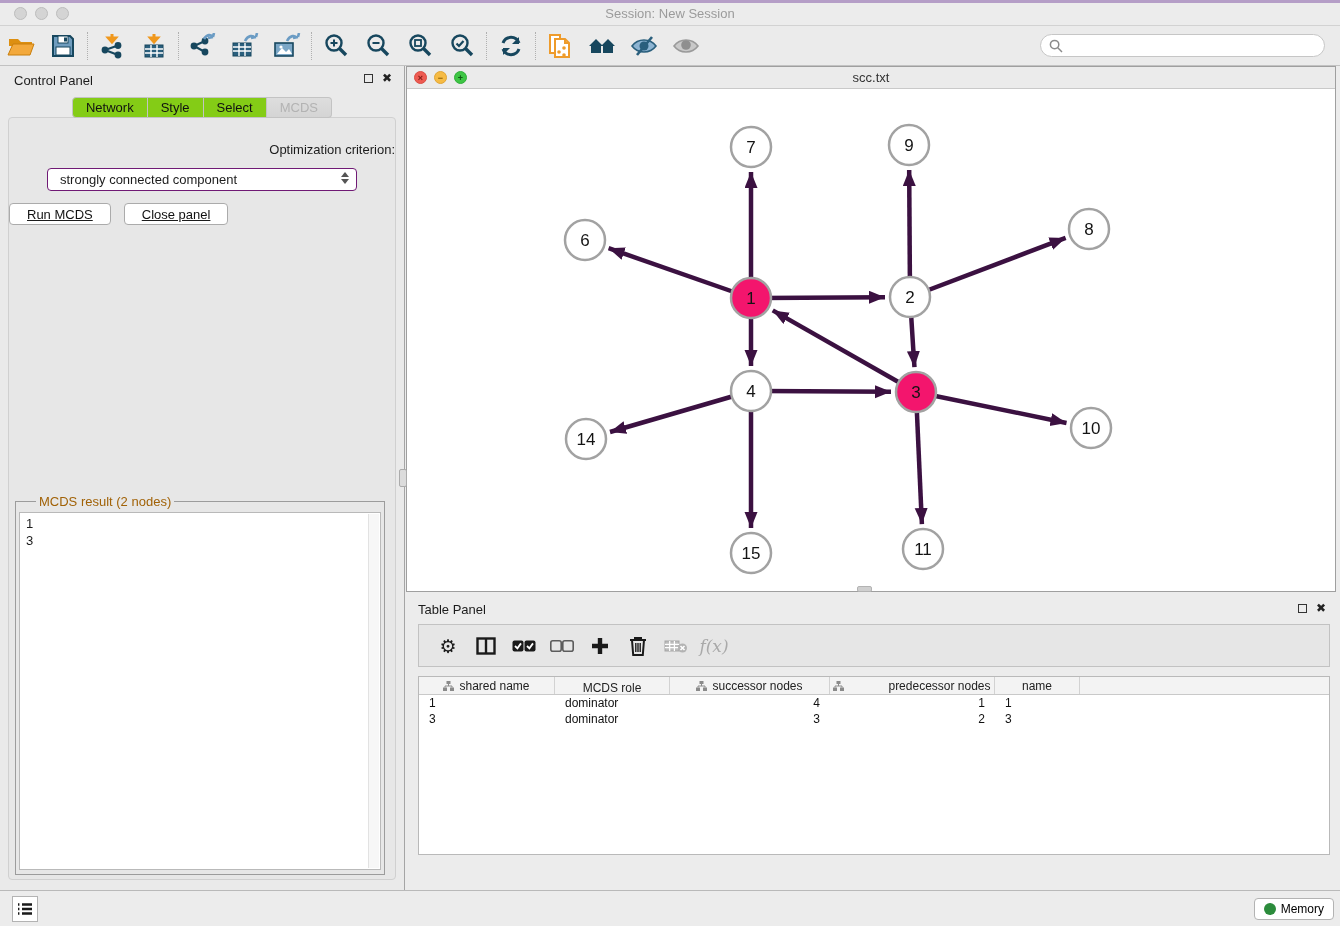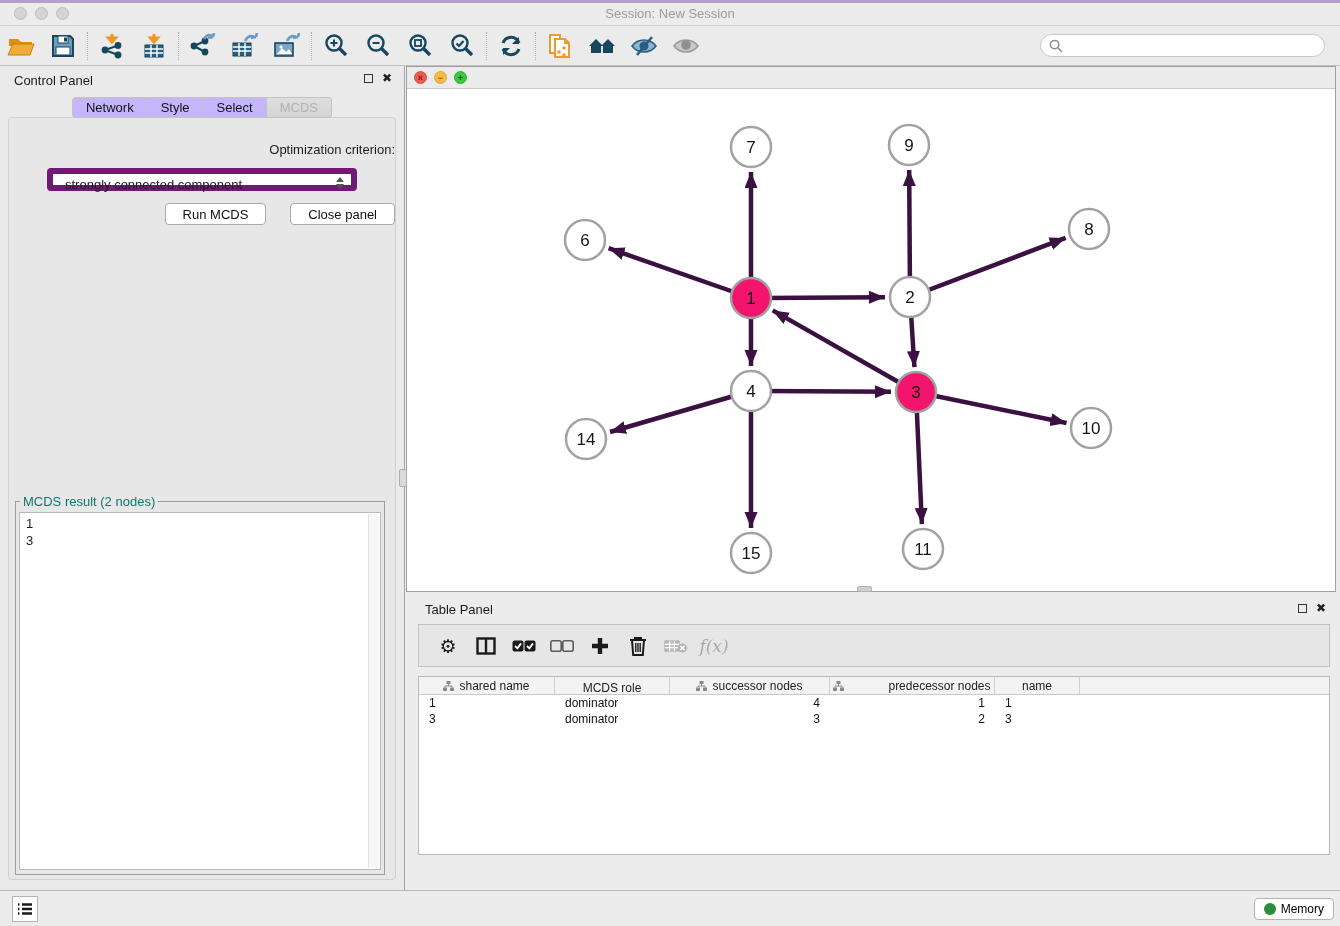--- a/index.html
+++ b/index.html
@@ -26,57 +26,57 @@
 
   
   .control-panel { position:absolute; left:0; top:66px; width:405px; height:824px; background:#eaeaea; border-right:1px solid #a5a5a5; }
   .panel-header { position:relative; height:28px; }
   .panel-header .ph-title { position:absolute; left:14px; top:7px; color:#1c1c1c; }
   .panel-header .ph-btns { position:absolute; right:12px; top:6px; display:flex; gap:9px; align-items:center; }
   .float-box { width:9px; height:9px; border:1.5px solid #333; display:inline-block; }
   .close-x { font-size:12px; font-weight:bold; color:#222; line-height:12px; }
 
   .tabs-row { position:absolute; left:0; right:0; top:31px; display:flex; justify-content:center; z-index:2; }
-  .tab { height:21px; line-height:19px; padding:0 13px; background:#c4b5fd; border:1px solid #c3c3c3; border-left-width:0; color:#111; }
+  .tab { height:21px; line-height:19px; padding:0 13px; background:#84cc16; border:1px solid #c3c3c3; border-left-width:0; color:#111; }
   .tab.first { border-left-width:1px; border-radius:4px 0 0 4px; }
   .tab.last  { border-radius:0 4px 4px 0; }
   .tab.active { background:linear-gradient(#dedede,#d4d4d4); color:#b3b3b3; }
 
   .cp-content { position:absolute; left:8px; right:8px; top:51px; bottom:10px; background:#e7e7e7; border:1px solid #d0d0d0; border-radius:4px; }
   .opt-label { text-align:right; margin-top:24px; }
-  .combo { width:310px; height:23px; margin:11px auto 0 auto; background:#fff; border:6px solid #701a75; border-radius:4px; position:relative; line-height:21px; padding-left:12px; }
+  .combo { width:310px; height:23px; margin:11px auto 0 auto; background:#fff; border:1px solid #701a75; border-radius:4px; position:relative; line-height:21px; padding-left:12px; }
   .combo .arrows { position:absolute; right:7px; top:3px; display:flex; flex-direction:column; gap:2px; }
   .combo .arrows i { width:0; height:0; border-left:4px solid transparent; border-right:4px solid transparent; display:block; }
   .combo .arrows i.up { border-bottom:5px solid #555; }
   .combo .arrows i.dn { border-top:5px solid #555; }
-  .btn-row { display:flex; justify-content:flex-end; gap:24px; margin-top:12px; }
+  .btn-row { display:flex; justify-content:flex-start; gap:13px; margin-top:12px;text-decoration:underline; }
   .pbtn { height:22px; padding:0 17px; background:#fff; border:1px solid #ababab; border-radius:4px; font-size:13px; font-family:inherit; color:#111; }
 
   .result-fieldset { position:absolute; left:6px; width:370px; top:376px; bottom:4px; border:1px solid #9c9c9c; }
-  .result-fieldset legend { font-size:13px; color:#0f766e; margin-left:4px; padding:0 3px; }
+  .result-fieldset legend { font-size:13px; color:#a16207; margin-left:20px; padding:0 3px; }
   .result-box { position:absolute; left:3px; right:3px; top:3px; bottom:4px; background:#fff; border:1px solid #b9b9b9; }
   .result-text { white-space:pre; padding:2px 6px; line-height:17px; font-size:13px; }
   .result-scroll { position:absolute; right:1px; top:1px; bottom:1px; width:11px; background:#f7f7f7; border-left:1px solid #e2e2e2; }
 
   
   .net-window { position:absolute; left:406px; top:66px; width:930px; height:526px; background:#fff; border:1px solid #9f9f9f; }
   .net-titlebar { position:relative; height:22px; background:#ebebeb; border-bottom:1px solid #c9c9c9; }
   .net-titlebar .title { position:absolute; left:0; right:0; top:3px; text-align:center; color:#333; }
   .net-traffic { position:absolute; left:7px; top:4px; display:flex; gap:7px; }
   .net-traffic .light { width:13px; height:13px; border-radius:50%; font-size:9px; font-weight:bold; text-align:center; line-height:13px; }
   .lt-close { background:#ee5b52; border:1px solid #d94c43; color:#7e1813; }
   .lt-min   { background:#f6bb44; border:1px solid #e0a535; color:#8a5d00; }
   .lt-max   { background:#3ec544; border:1px solid #2fae39; color:#0e5a14; }
   .net-canvas { position:absolute; left:0; top:22px; right:0; bottom:0; background:#fff; }
   .grabber-left { position:absolute; left:-8px; top:402px; width:8px; height:18px; background:#dcdcdc; border:1px solid #ababab; border-radius:2px; }
   .grabber-bottom { position:absolute; left:450px; bottom:-1px; width:15px; height:6px; background:#cfcfcf; border:1px solid #b3b3b3; border-radius:2px; }
 
   
   .table-panel { position:absolute; left:406px; top:597px; right:0; height:293px; background:#ececec; }
-  .tp-header { position:relative; height:24px;margin-left:7px; }
+  .tp-header { position:relative; height:24px; }
   .tp-header .ph-title { position:absolute; left:12px; top:5px; }
   .tp-header .ph-btns { position:absolute; right:14px; top:5px; display:flex; gap:9px; align-items:center; }
   .tp-toolbar { position:absolute; left:12px; right:10px; top:27px; height:43px; background:#e6e6e6; border:1px solid #c2c2c2; display:flex; align-items:center; padding-left:10px; }
   .tp-tbtn { width:38px; height:34px; display:flex; align-items:center; justify-content:center; background:transparent; border:none; }
   .gear-glyph { font-size:19px; color:#1a1a1a; font-family:"DejaVu Sans", sans-serif; }
   .fx-glyph { font-family:"DejaVu Serif", serif; font-style:italic; font-size:17px; color:#a9a9a9; }
 
   .data-table { position:absolute; left:12px; right:10px; top:79px; height:179px; background:#fff; border:1px solid #b9b9b9; overflow:hidden; }
   .dt-headrow { display:flex; height:18px; background:#f3f3f3; border-bottom:1px solid #c9c9c9; }
   .dt-hcell { display:flex; align-items:center; justify-content:center; gap:5px; border-right:1px solid #d2d2d2; font-size:12px; color:#222; }
@@ -310,20 +310,21 @@
   </div>
 </div>
 
 <div class="net-window">
   <div class="net-titlebar">
     <div class="net-traffic">
       <span class="light lt-close">×</span>
       <span class="light lt-min">−</span>
       <span class="light lt-max">+</span>
     </div>
+    <div class="title">scc.txt</div>
   </div>
   <div class="net-canvas">
     <svg id="graph-svg" width="928" height="502" viewBox="0 0 928 502">
         <defs>
           <marker id="arrowhead" markerWidth="17" markerHeight="14" refX="16" refY="6.5" orient="auto" markerUnits="userSpaceOnUse">
             <path d="M0,0 L16,6.5 L0,13 Z" fill="#3b1141"></path>
           </marker>
         </defs>
         <line x1="344" y1="209" x2="344" y2="83" stroke="#3b1141" stroke-width="4.5" marker-end="url(#arrowhead)"></line>
         <line x1="344" y1="209" x2="201.60088855300984" y2="159.24609359081066" stroke="#3b1141" stroke-width="4.5" marker-end="url(#arrowhead)"></line>

